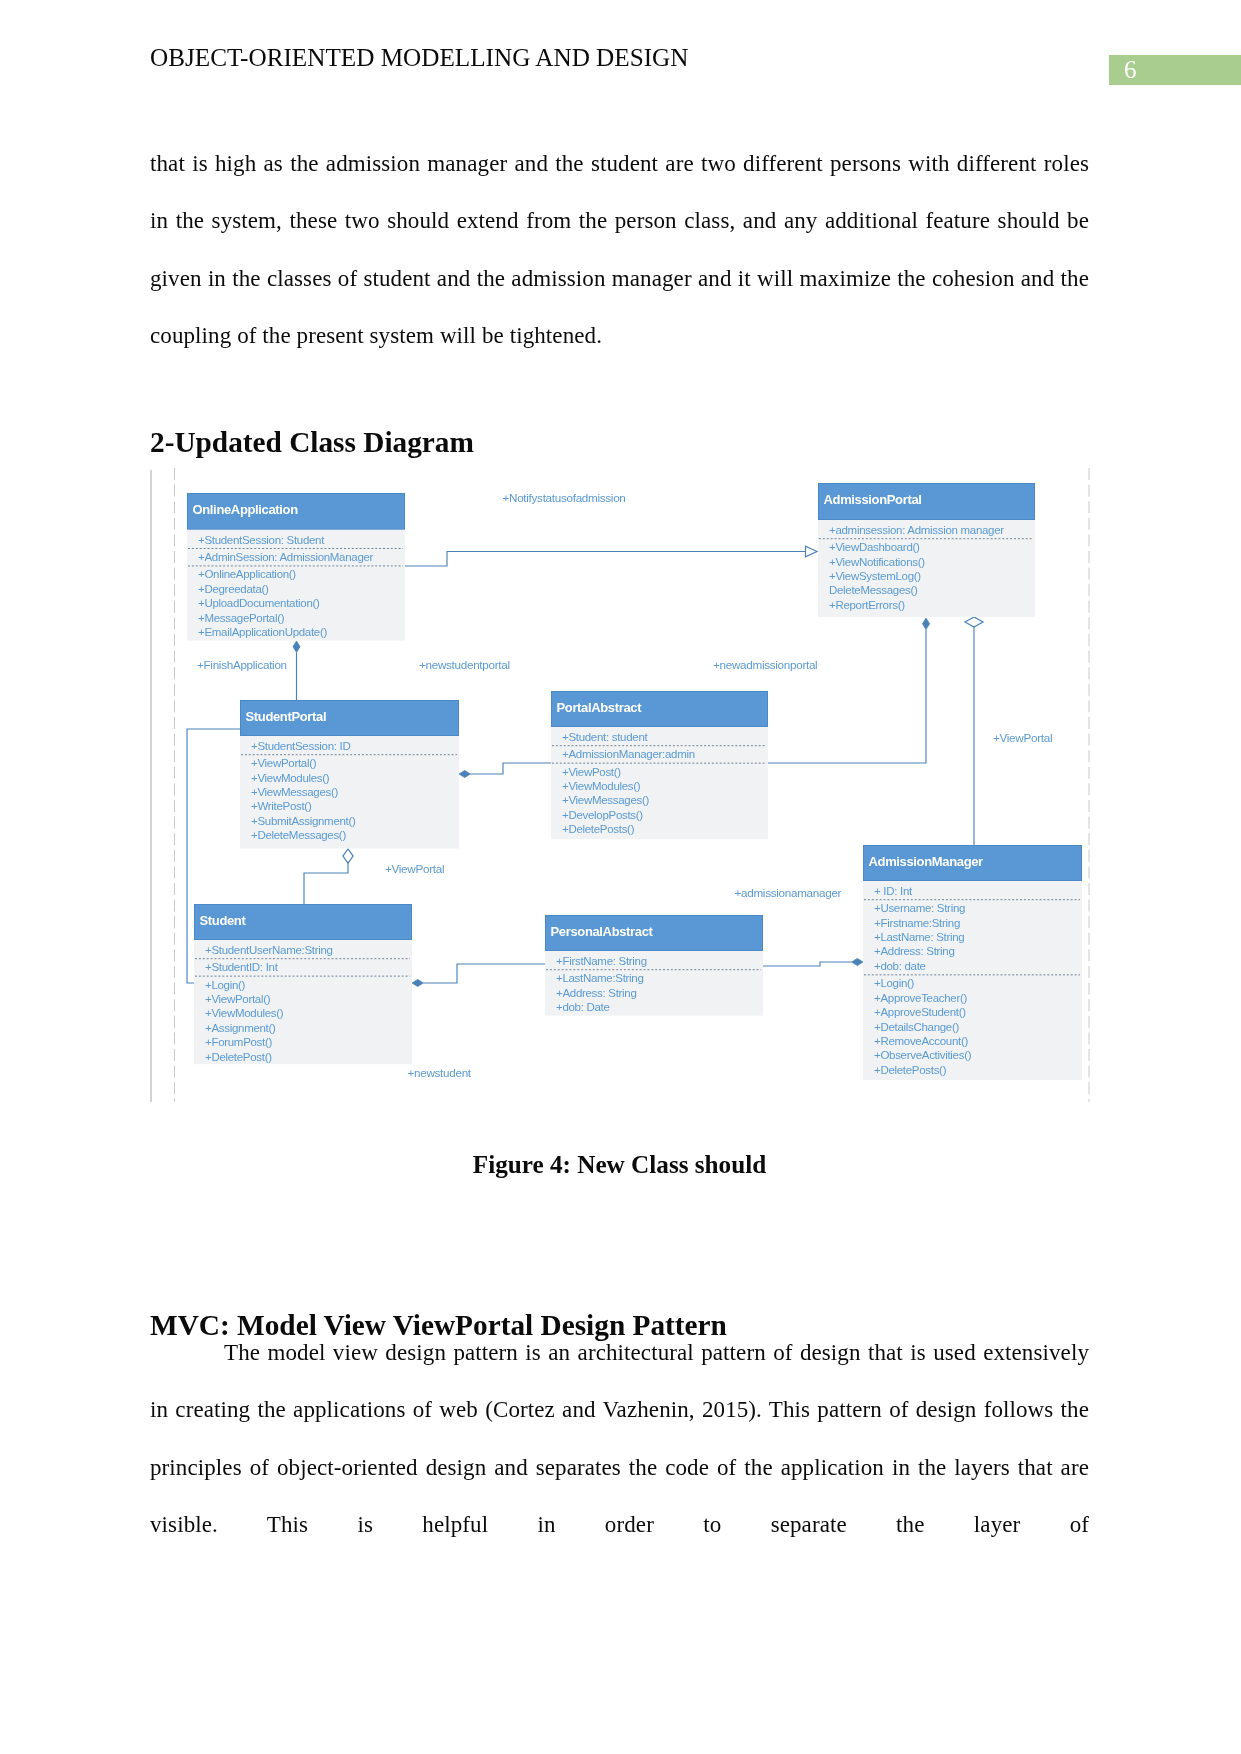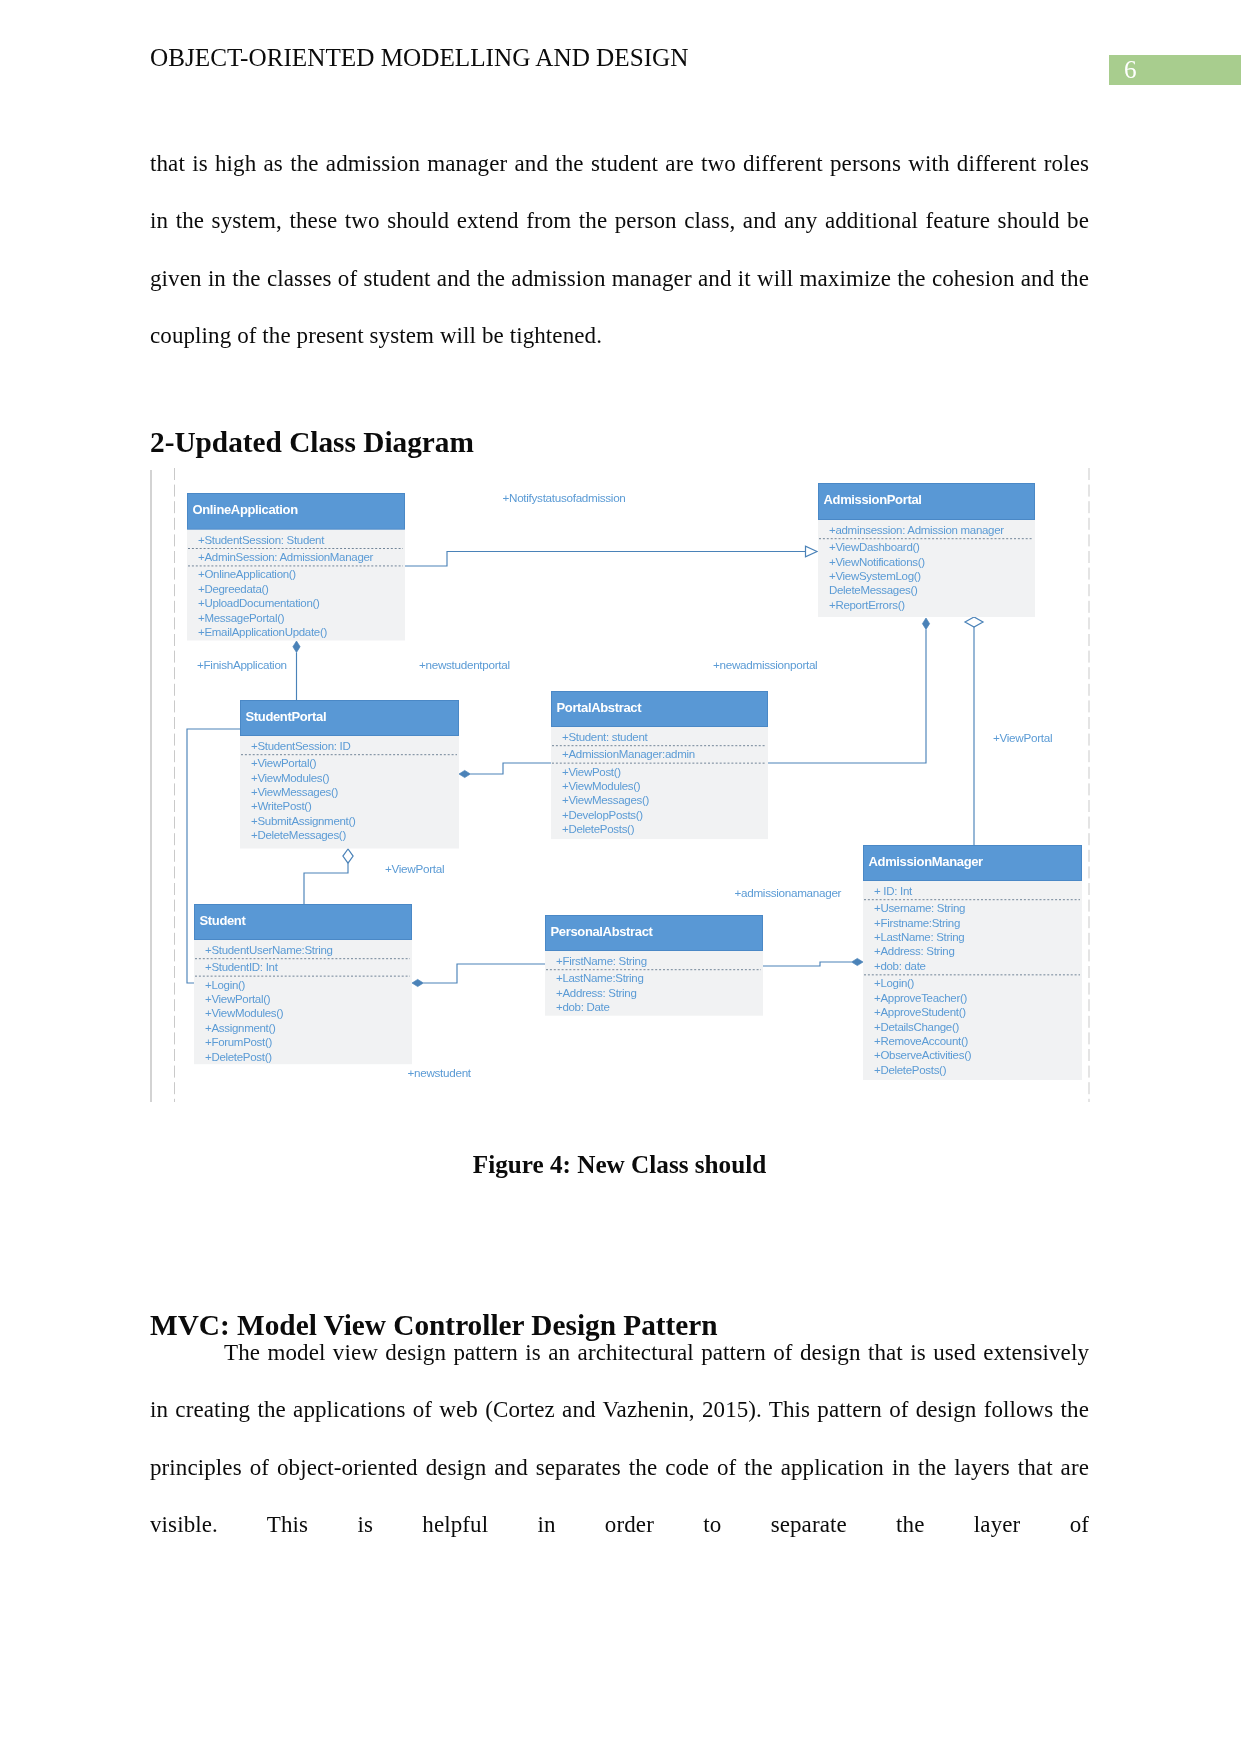--- a/index.html
+++ b/index.html
@@ -180,15 +180,15 @@
       <text x="419" y="669.2" class="edge-lbl">+newstudentportal</text>
       <text x="713" y="669.4" class="edge-lbl">+newadmissionportal</text>
       <text x="993" y="741.8" class="edge-lbl">+ViewPortal</text>
       <text x="385" y="872.6" class="edge-lbl">+ViewPortal</text>
       <text x="734.5" y="897.1" class="edge-lbl">+admissionamanager</text>
       <text x="407.5" y="1077.2" class="edge-lbl">+newstudent</text>
     </svg>
 
   <div class="cap" id="figure-caption">Figure 4: New Class should</div>
 
-  <div class="h2" id="heading-2">MVC: Model View Controller Design Pattern</div>
+  <div class="h2" id="heading-2">MVC: Model View ViewPortal Design Pattern</div>
   <p class="para" id="paragraph-2">The model view design pattern is an architectural pattern of design that is used extensively in creating the applications of web (Cortez and Vazhenin, 2015). This pattern of design follows the principles of object-oriented design and separates the code of the application in the layers that are visible. This is helpful in order to separate the layer of</p>
 </div>
 
 </body></html>

